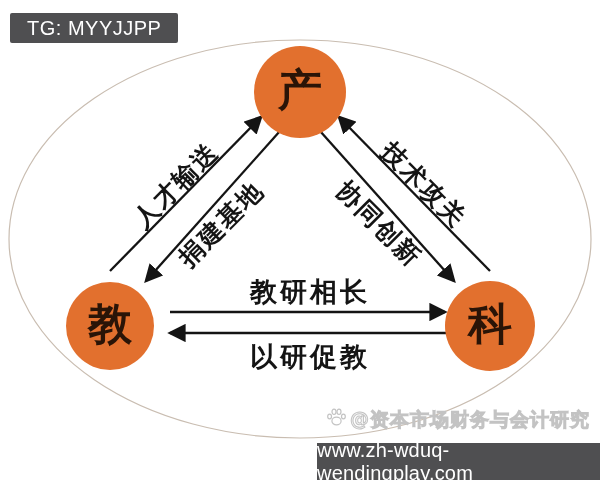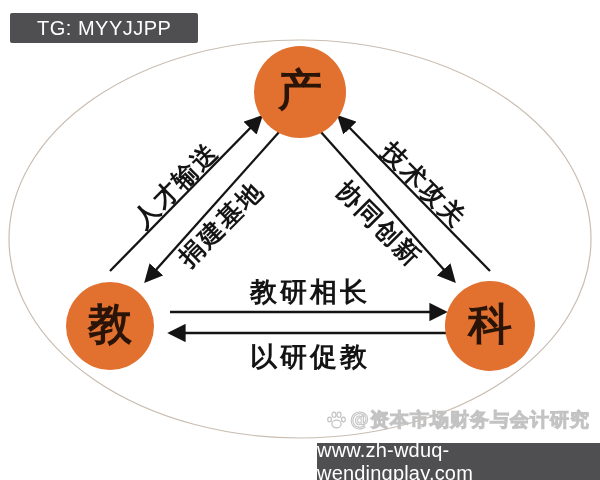--- a/index.html
+++ b/index.html
@@ -4,21 +4,21 @@
 <style>
   html,body{margin:0;padding:0;}
   .stage{
     position:relative;width:600px;height:480px;background:#ffffff;overflow:hidden;
     font-family:"DejaVu Sans","Liberation Sans",sans-serif;
   }
   svg.canvas{position:absolute;left:0;top:0;}
   
   .badge{
     position:absolute;left:10px;top:13px;height:30px;line-height:30px;
-    background:#4f4f51;color:#ffffff;font-size:20px;padding:0 27px;
+    background:#4f4f51;color:#ffffff;font-size:20px;padding:0 17px;
     border-radius:2px;letter-spacing:0.5px;
     font-family:"Liberation Sans",sans-serif;
   }
   
   .node{
     position:absolute;border-radius:50%;background:#e2702e;
     display:flex;align-items:center;justify-content:center;
   }
   .node span{
     color:#2a1407;font-size:44px;font-weight:700;line-height:1;
@@ -34,21 +34,21 @@
   }
   .edge-label.horiz{font-size:27px;letter-spacing:3px;}
   .lbl-talent    {left:176px;top:185px;transform:translate(-50%,-50%) rotate(-45deg);}
   .lbl-base      {left:221px;top:224px;transform:translate(-50%,-50%) rotate(-45deg);}
   .lbl-tech      {left:424px;top:185px;transform:translate(-50%,-50%) rotate(45deg);}
   .lbl-innov     {left:379px;top:224px;transform:translate(-50%,-50%) rotate(45deg);}
   .lbl-teach-res {left:310px;top:291px;transform:translate(-50%,-50%);}
   .lbl-res-teach {left:310px;top:356px;transform:translate(-50%,-50%);}
   
   .watermark{
-    position:absolute;right:10px;top:407px;display:flex;align-items:center;gap:3px;
+    position:absolute;right:10px;top:407px;display:flex;align-items:flex-start;gap:3px;
     font-size:19px;font-weight:700;color:#f6f6f6;
     -webkit-text-stroke:1px #c3c3c3;letter-spacing:1px;
   }
   
   .footer-bar{
     position:absolute;right:0;bottom:0;width:283px;height:37px;background:#4f4f51;
     display:flex;align-items:center;justify-content:center;
     color:#ffffff;font-size:20px;letter-spacing:0.2px;
     font-family:"Liberation Sans",sans-serif;
     margin-left:33px;

